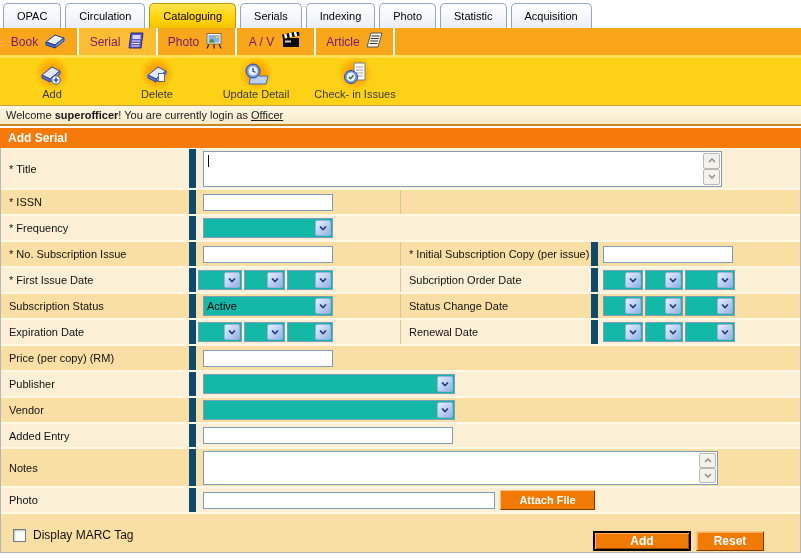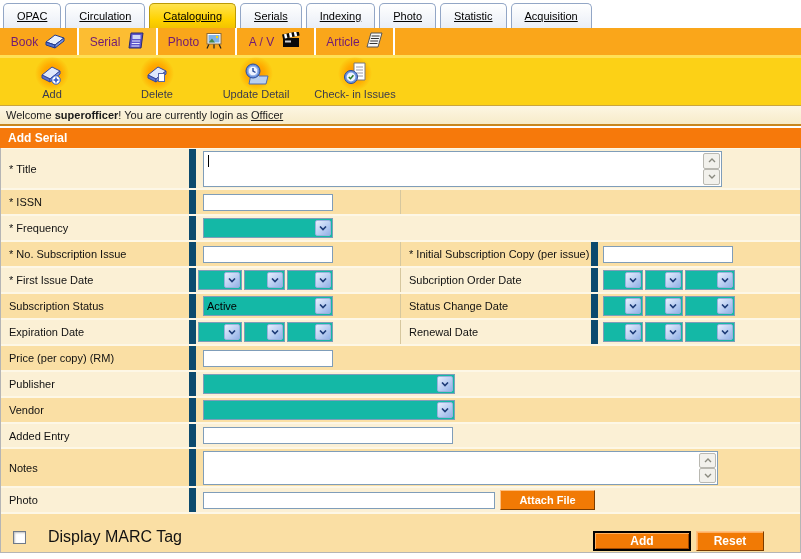--- a/index.html
+++ b/index.html
@@ -6,21 +6,21 @@
   body { background:#fff; }
   .screen{
     width:801px;height:559px;position:relative;background:#fff;
     font-family:"Liberation Sans",sans-serif;overflow:hidden;
   }
   
   .tabbar{height:28px;background:#fff;display:flex;align-items:flex-end;gap:4px;padding-left:3px;}
   .tab{
     height:25px;padding:0 13px;display:flex;align-items:center;justify-content:center;
     font-size:11px;color:#000;background:linear-gradient(#ffffff,#e9eef6);
-    border:1px solid #92a6c6;border-bottom:none;border-radius:5px 5px 0 0;cursor:default;text-decoration:underline;
+    border:1px solid #92a6c6;border-bottom:none;border-radius:5px 5px 0 0;cursor:default;
   }
   .tab.active{background:linear-gradient(#ffe34f,#ffd200 65%,#f2c400);border-color:#bb9a06;}
   
   .subnav{height:27px;background:#faa61a;display:flex;}
   .subtab{
     width:79px;flex:none;border-right:2px solid #fff;display:flex;align-items:center;
     justify-content:center;gap:6px;font-size:12px;color:#701a75;cursor:default;
   }
   .subtab.active{background:#fcbd32;}
   .subnav-fill{flex:1;}
@@ -76,21 +76,21 @@
   .sc-btn{height:16px;background:#f2f1ec;border:1px solid #b9b8b1;border-radius:2px;display:flex;align-items:center;justify-content:center;}
   .caret{position:absolute;top:3px;left:4px;width:1px;height:12px;background:#000;}
   
   .obtn{background:#f17a05;color:#fff;font-weight:bold;display:flex;align-items:center;justify-content:center;cursor:pointer;}
   .attach{width:95px;height:20px;font-size:11px;margin-left:5px;
     border:1px solid;border-color:#ffc080 #7a3c00 #7a3c00 #ffc080;}
   .add-btn{position:absolute;left:592px;top:17px;width:98px;height:20px;font-size:12px;
     border:2px solid #000;box-shadow:inset 1px 1px 0 #ffb060,inset -1px -1px 0 #a04800;}
   .reset-btn{position:absolute;left:695px;top:17px;width:68px;height:20px;font-size:12px;
     border:1px solid;border-color:#ffc080 #7a3c00 #7a3c00 #ffc080;box-shadow:inset 1px 1px 0 #ffb060;}
-  .marc{position:absolute;left:12px;top:14px;display:flex;align-items:center;gap:22px;font-size:16px;color:#111;}
+  .marc{position:absolute;left:12px;top:14px;display:flex;align-items:center;gap:7px;font-size:12px;color:#111;}
   .cb{width:13px;height:13px;background:#fff;border:1px solid #6f7a8a;box-shadow:inset 1px 1px 2px rgba(0,0,0,.25);cursor:pointer;}
 </style>
 </head>
 <body>
 
 <div class="screen">
 
   <div class="tabbar">
     <div class="tab">OPAC</div>
     <div class="tab">Circulation</div>

